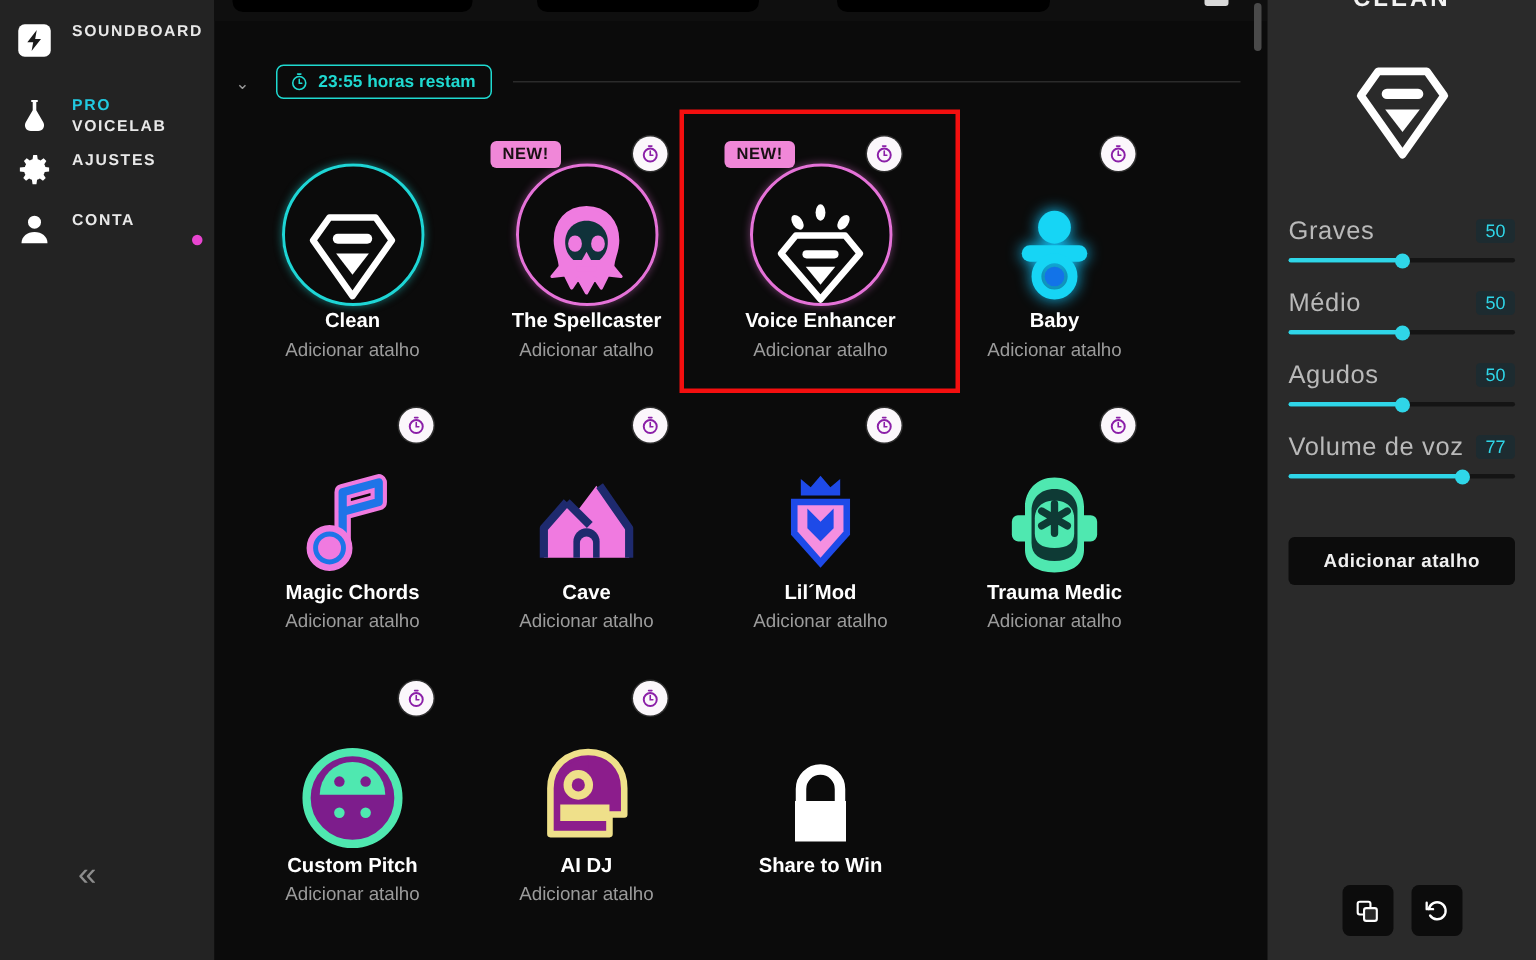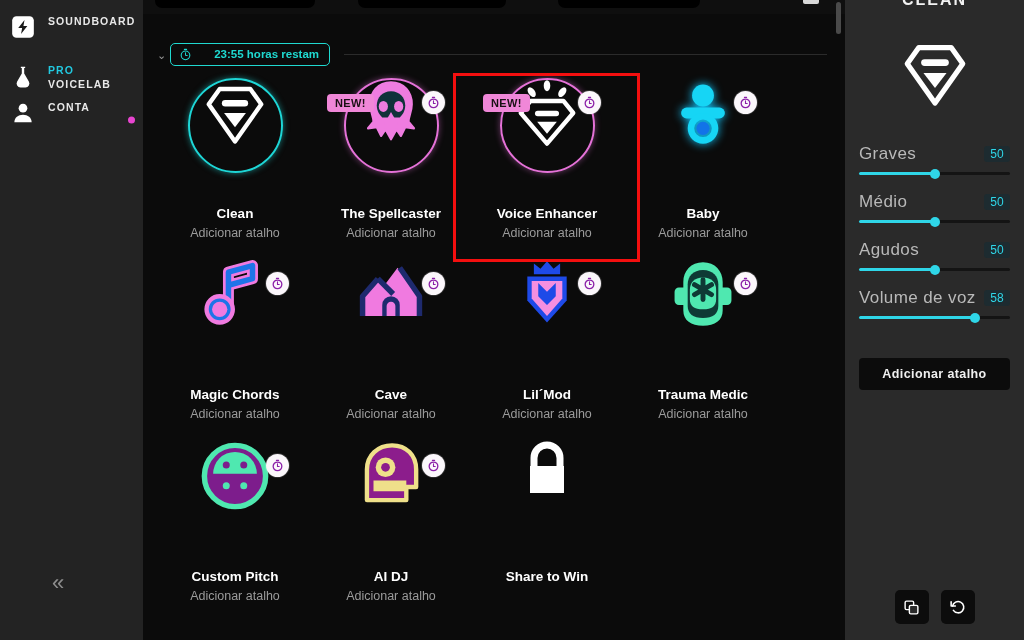--- a/index.html
+++ b/index.html
@@ -76,21 +76,22 @@
   }
   .chev-down {
     color: #9a9a9a; font-size: 11px; margin-right: 4px;
     transform: translateY(1px); cursor: pointer;
   }
   .section-title {
     font-size: 20px; color: #c9c9c9; letter-spacing: 0.6px;
     font-weight: 400; white-space: nowrap;
   }
   .timer-badge {
-    display: flex; align-items: center; gap: 22px;
+    margin-left: 14px;
+    display: flex; align-items: flex-end; gap: 6px;
     border: 1.5px solid #1fd9d0; border-radius: 5px;
     padding: 4px 10px 4px 8px;
     color: #1fd9d0; font-size: 11.5px; font-weight: bold;
     white-space: nowrap; background: #0b0b0b;
   }
   .section-rule {
     flex: 1; height: 1px; background: #2b2b2b; margin-left: 14px; margin-right: 18px;
   }
 
   .grid {
@@ -103,21 +104,21 @@
     position: relative;
     width: 156px; height: 181px;
     display: flex; flex-direction: column;
     align-items: center;
     cursor: pointer;
   }
   .card.row2, .card.row3 { height: 182px; }
   .art-wrap {
     position: relative;
     width: 156px; height: 126px;
-    display: flex; align-items: flex-start; justify-content: center;
+    display: flex; align-items: flex-end; justify-content: center;
   }
   .ring {
     position: absolute;
     width: 95px; height: 95px; border-radius: 50%;
     border: 2px solid transparent;
   }
   .ring.teal  { border-color: #1ed6d6; box-shadow: 0 0 6px rgba(30,214,214,.55); }
   .ring.pink  { border-color: #e572d8; box-shadow: 0 0 6px rgba(229,114,216,.45); }
   .art { position: relative; z-index: 2; width: 70px; height: 70px; }
   .art svg { width: 100%; height: 100%; display: block; }
@@ -255,20 +256,29 @@
             <path d="M10 2.5h4v1.2h-.9v5.1l4.3 7.4a3.6 3.6 0 0 1-3.1 5.4H9.7a3.6 3.6 0 0 1-3.1-5.4l4.3-7.4V3.7H10z" fill="#fff"></path>
           </svg>
       </span>
       <span class="nav-label">
         <span class="pro-line">PRO</span>
         <span class="vl-line">VOICELAB</span>
       </span>
     </div>
 
 
+    <div class="nav-item">
+      <span class="nav-icon">
+        <svg viewBox="0 0 24 24">
+            <path d="M12 8.2a3.8 3.8 0 1 0 0 7.6 3.8 3.8 0 0 0 0-7.6zm0 5.6a1.8 1.8 0 1 1 0-3.6 1.8 1.8 0 0 1 0 3.6z" fill="#fff"></path>
+            <path d="M21 13.2v-2.4l-2.3-.4a7 7 0 0 0-.7-1.7l1.3-1.9-1.7-1.7-1.9 1.3a7 7 0 0 0-1.7-.7L13.6 3h-2.4l-.4 2.7a7 7 0 0 0-1.7.7L7.2 5.1 5.5 6.8l1.3 1.9a7 7 0 0 0-.7 1.7L3 10.8v2.4l2.7.4a7 7 0 0 0 .7 1.7l-1.3 1.9 1.7 1.7 1.9-1.3c.5.3 1.1.5 1.7.7l.4 2.7h2.4l.4-2.7c.6-.2 1.2-.4 1.7-.7l1.9 1.3 1.7-1.7-1.3-1.9c.3-.5.5-1.1.7-1.7z" fill="#fff"></path>
+          </svg>
+      </span>
+      <span class="nav-label">AJUSTES</span>
+    </div>
 
     <div class="nav-item">
       <span class="nav-icon">
         <svg viewBox="0 0 24 24">
             <circle cx="12" cy="7.5" r="4" fill="#fff"></circle>
             <path d="M4 20.5c0-4.4 3.6-7 8-7s8 2.6 8 7z" fill="#fff"></path>
           </svg>
       </span>
       <span class="nav-label">CONTA</span>
       <span class="dot"></span>
@@ -592,21 +602,21 @@
         <div class="track">
           <div class="fill" style="width:50%"></div>
           <div class="knob" style="left:50%"></div>
         </div>
       </div>
 
 
       <div class="slider-row">
         <div class="slider-head">
           <span class="slider-label">Volume de voz</span>
-          <span class="slider-val">58</span>
+          <span class="slider-val">77</span>
         </div>
         <div class="track">
           <div class="fill" style="width:77%"></div>
           <div class="knob" style="left:77%"></div>
         </div>
       </div>
 
     </div>
 
     <button class="shortcut-btn">Adicionar atalho</button>

